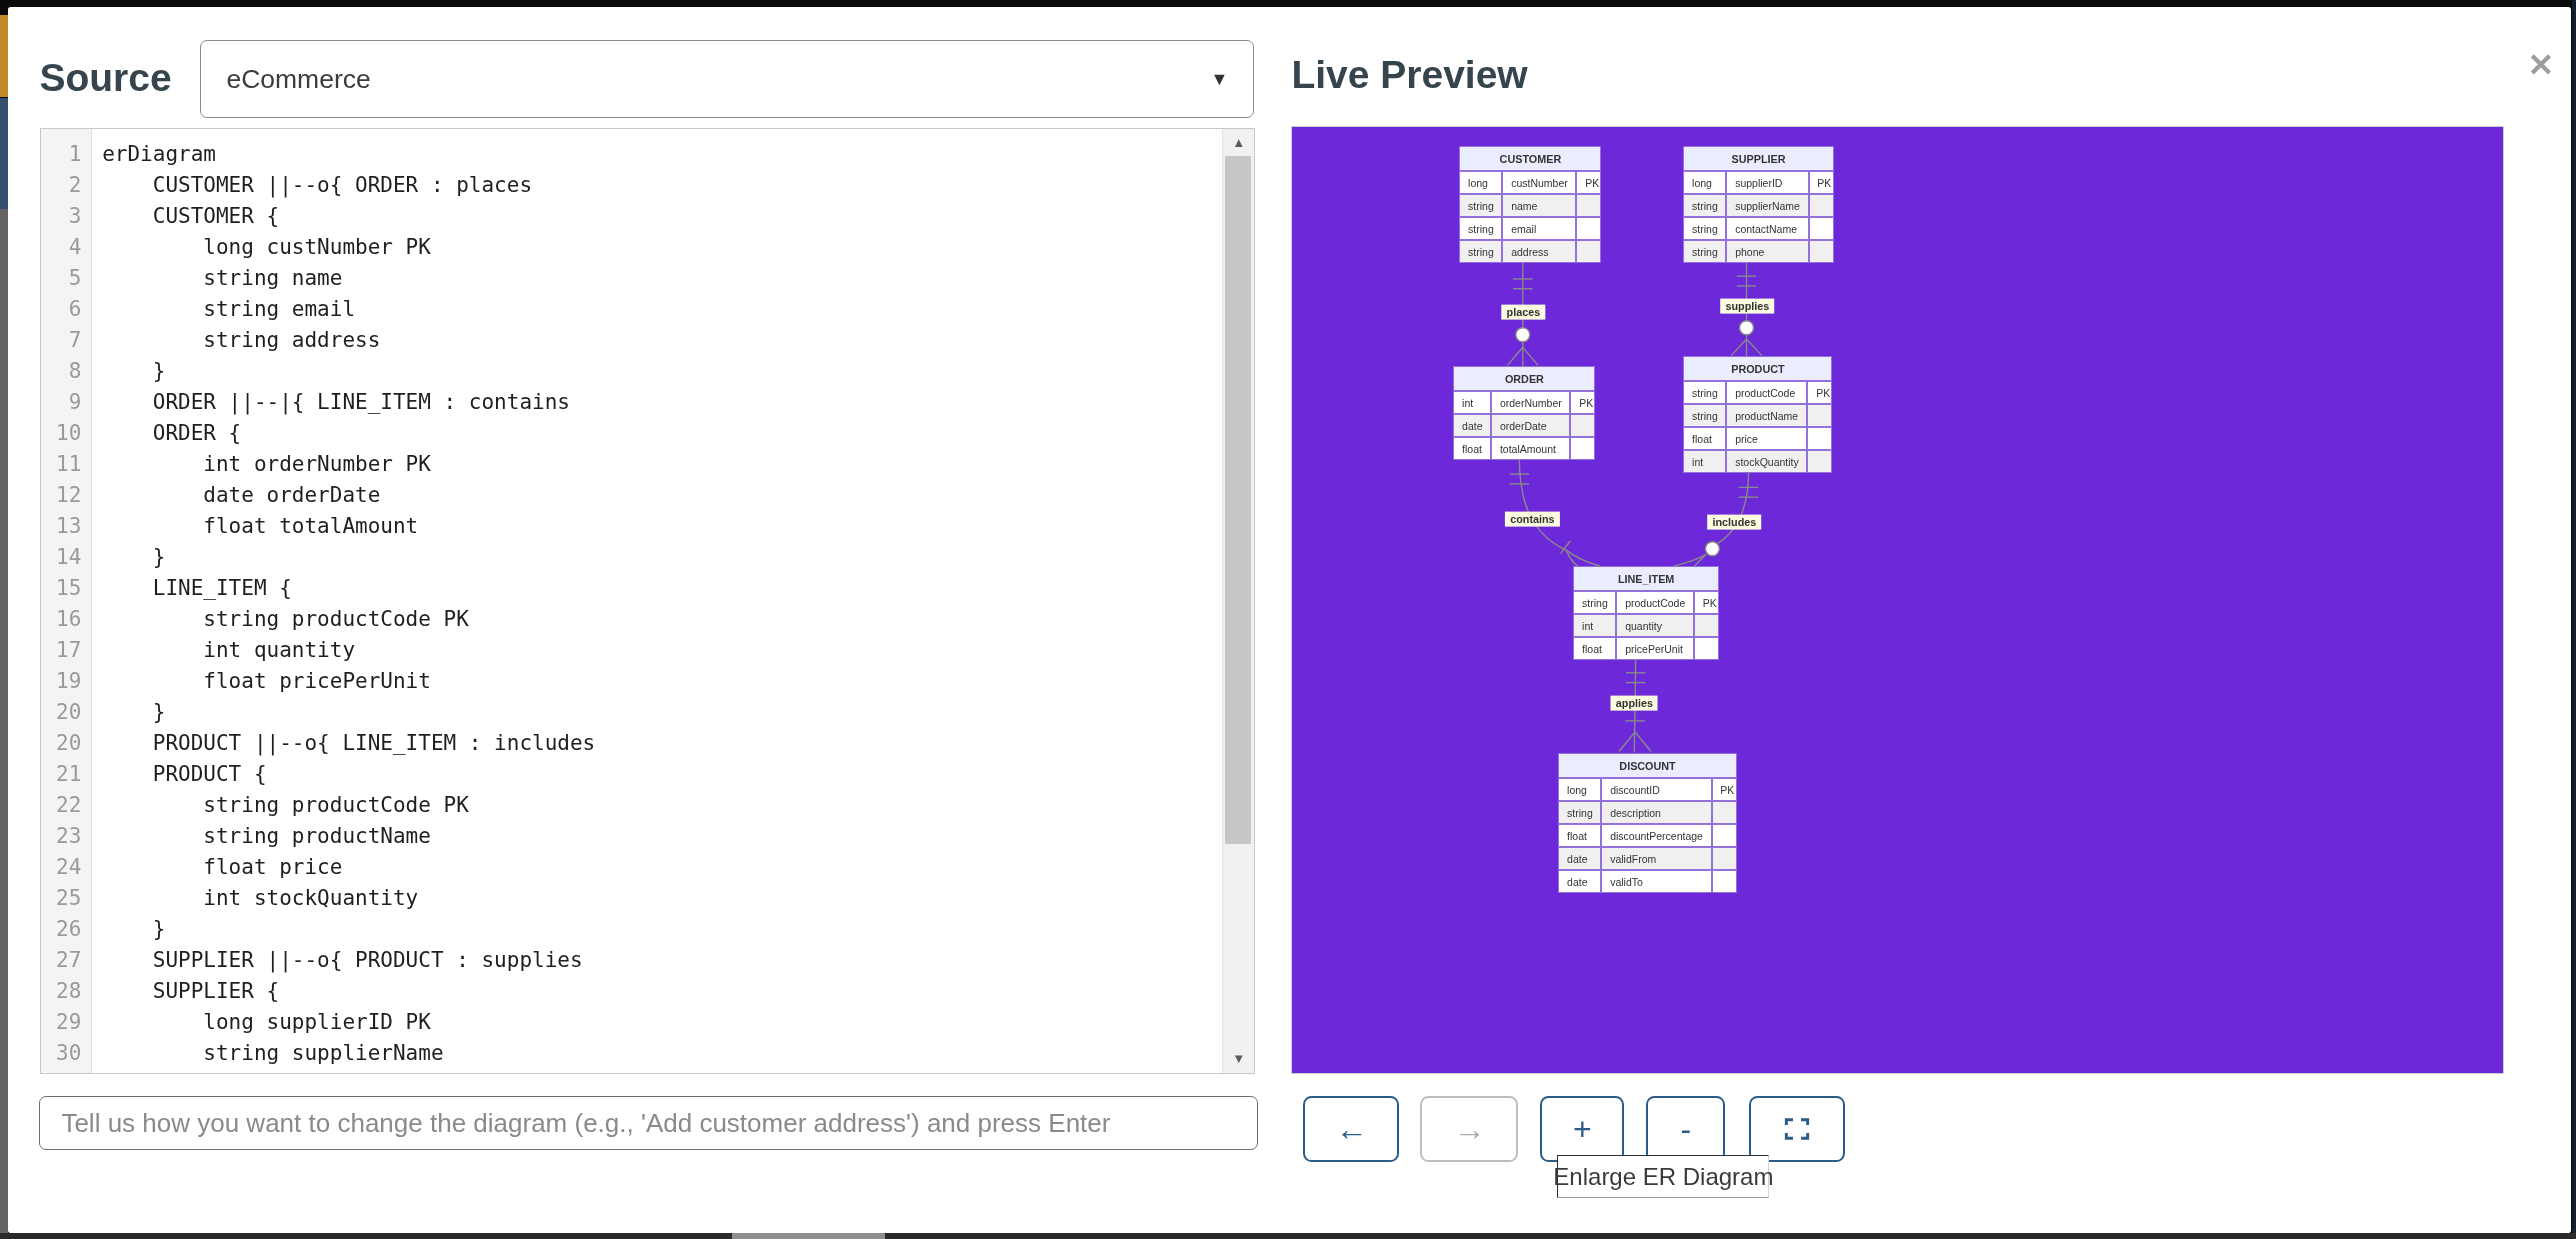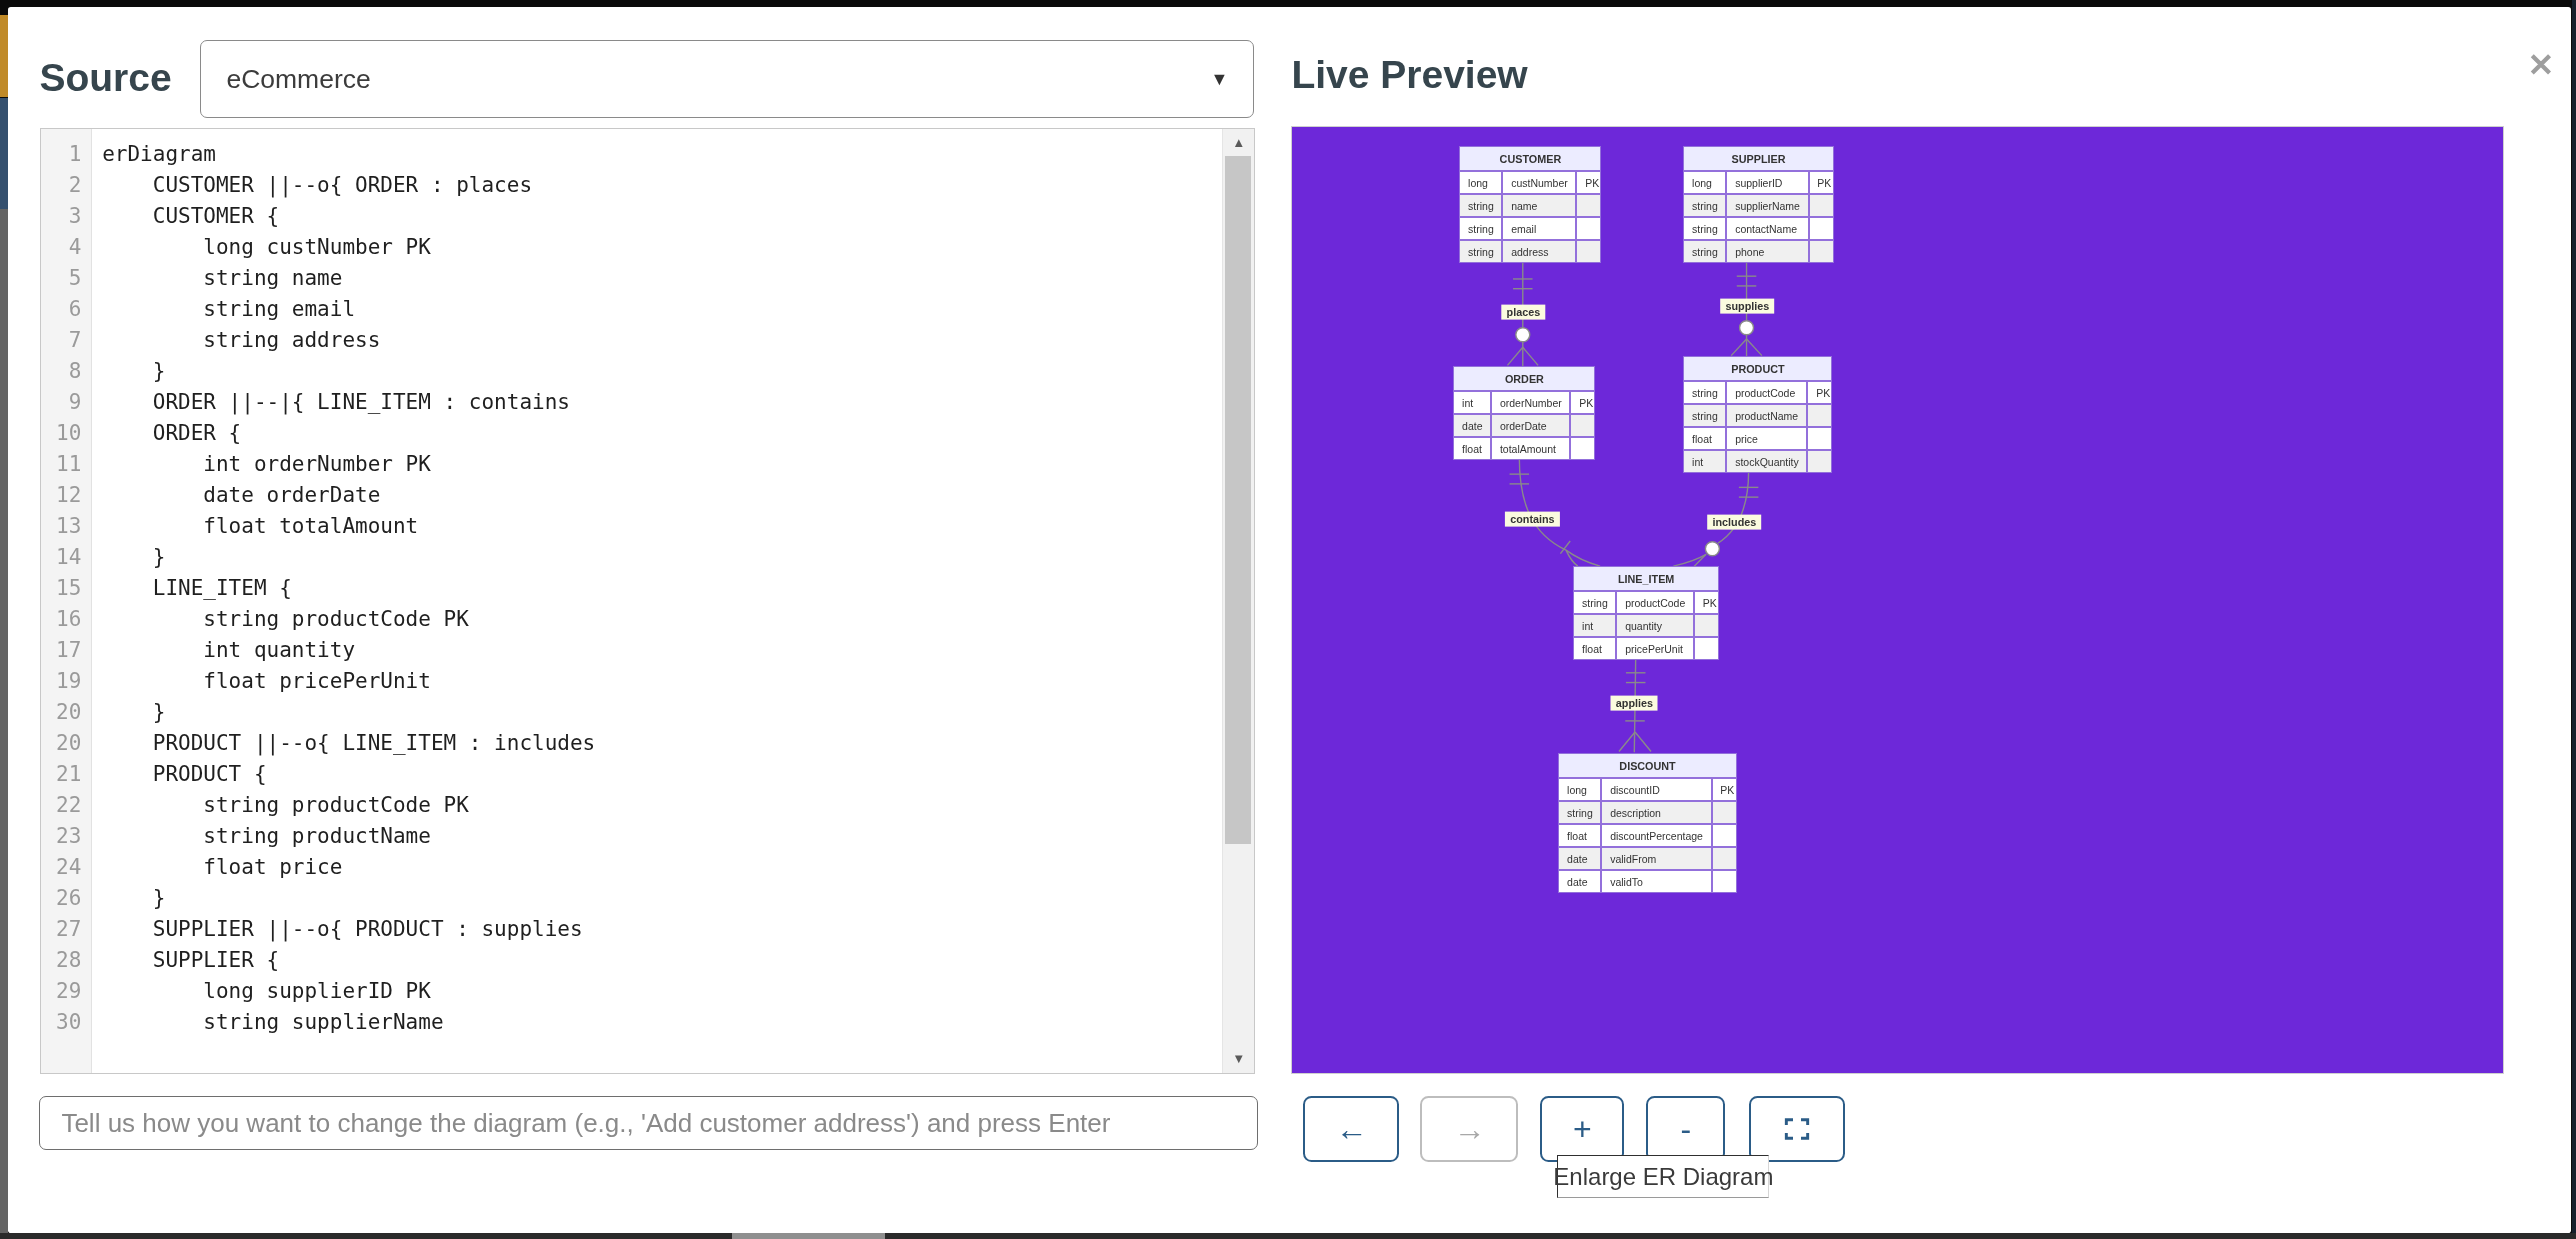--- a/index.html
+++ b/index.html
@@ -176,20 +176,24 @@
         </div>
         <div class="code-row">
           <span class="ln">23</span>
           <span class="ct">        string productName</span>
         </div>
         <div class="code-row">
           <span class="ln">24</span>
           <span class="ct">        float price</span>
         </div>
         <div class="code-row">
+          <span class="ln">25</span>
+          <span class="ct">        int stockQuantity</span>
+        </div>
+        <div class="code-row">
           <span class="ln">26</span>
           <span class="ct">    }</span>
         </div>
         <div class="code-row">
           <span class="ln">27</span>
           <span class="ct">    SUPPLIER ||--o{ PRODUCT : supplies</span>
         </div>
         <div class="code-row">
           <span class="ln">28</span>
           <span class="ct">    SUPPLIER {</span>

